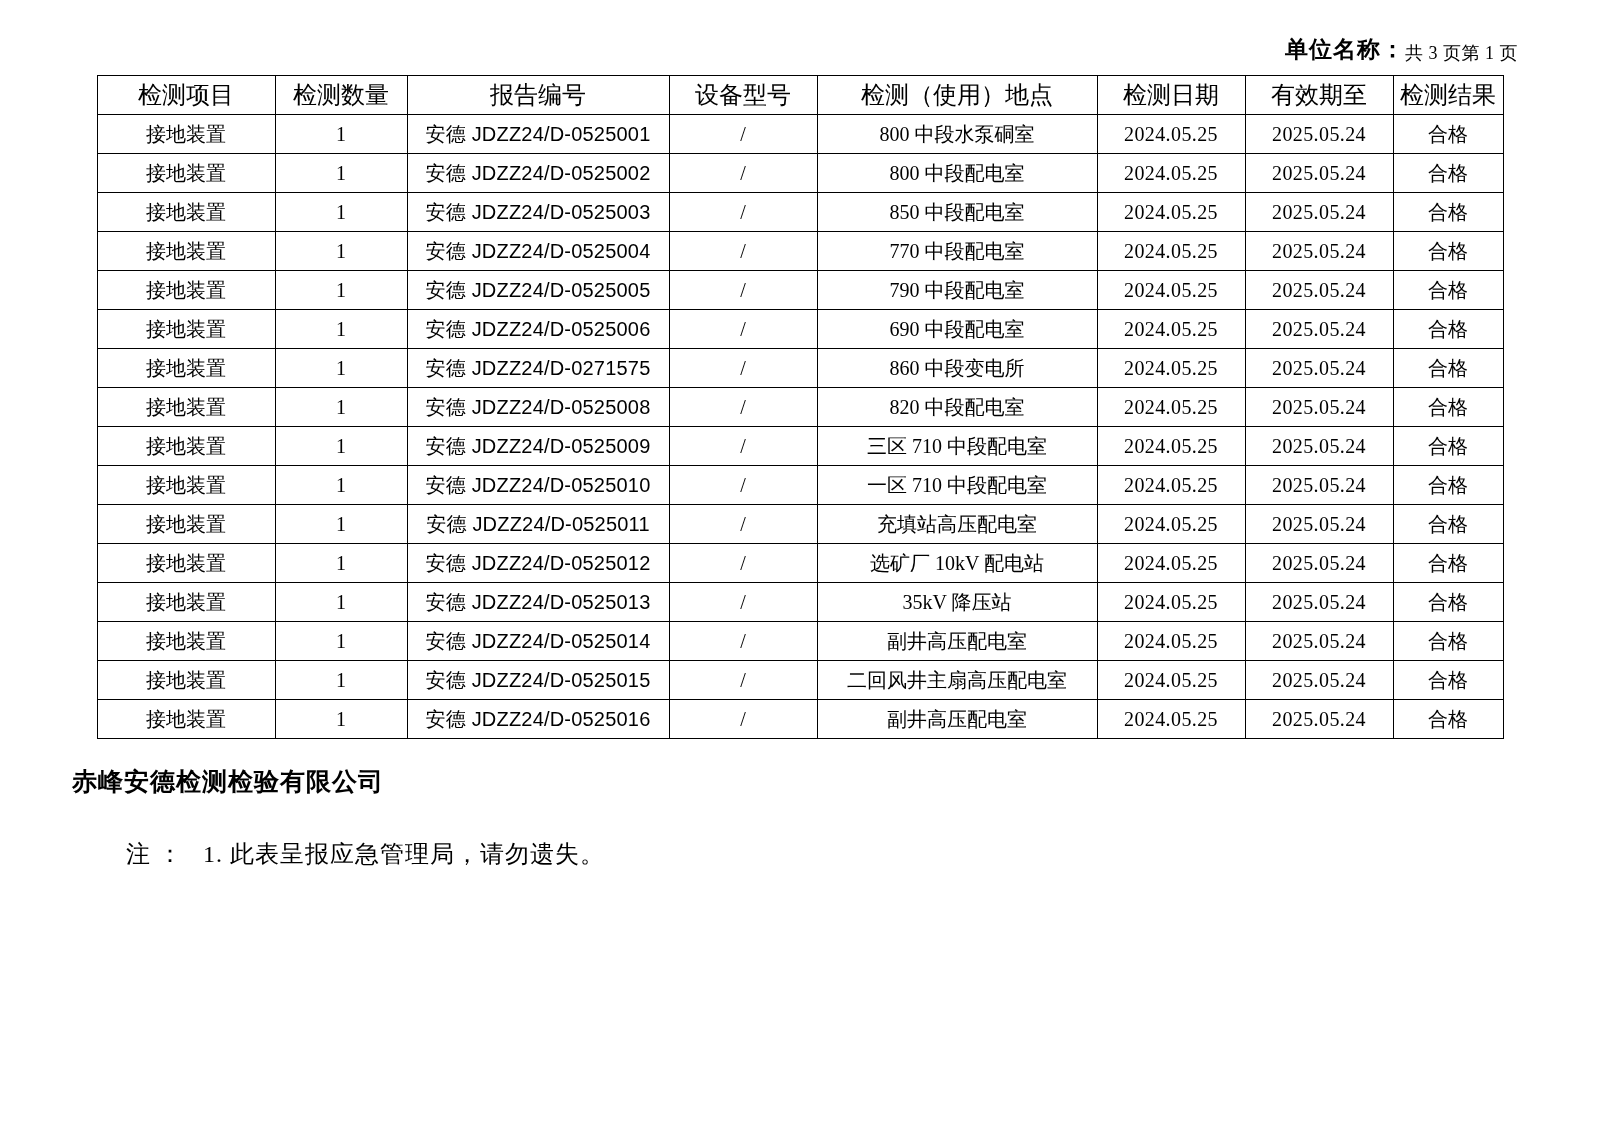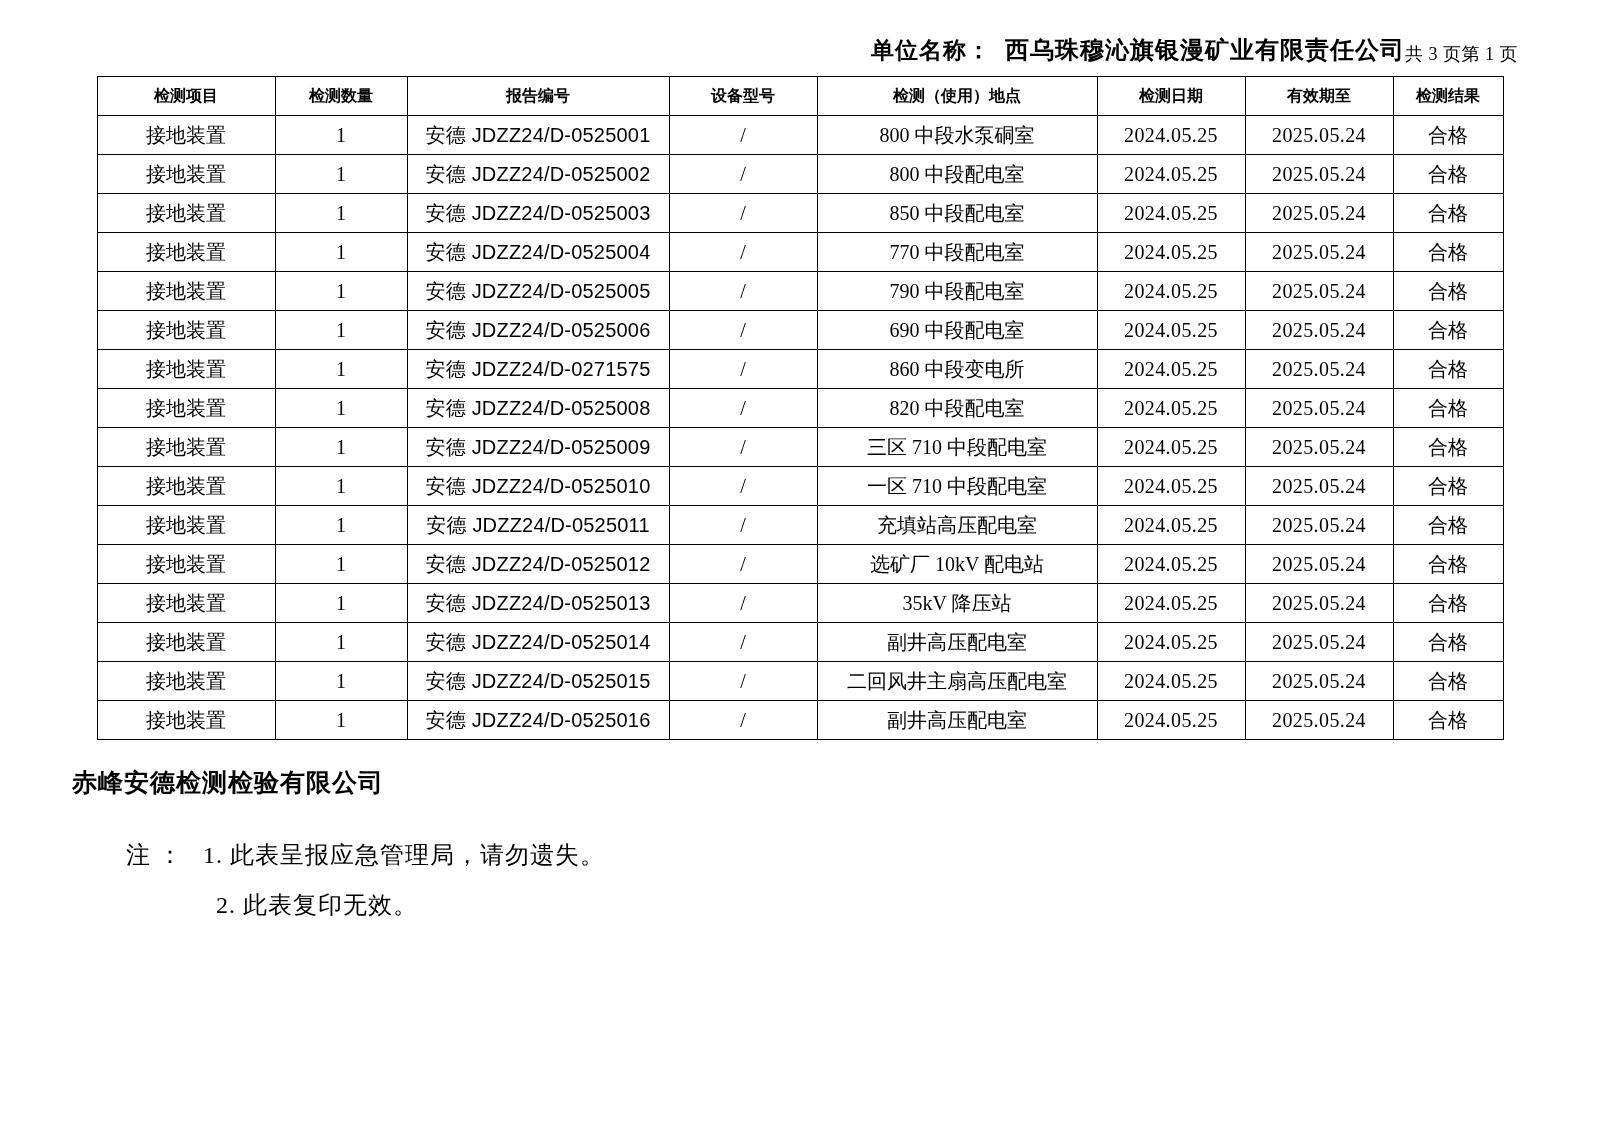--- a/index.html
+++ b/index.html
@@ -71,22 +71,22 @@
     text-align: center;
     vertical-align: middle;
     font-size: 20px;
     height: 38px;
     padding: 0 2px;
     line-height: 1.1;
     white-space: nowrap;
     overflow: hidden;
   }
   table.main-table th {
-    font-weight: bold;
-    font-size: 16px;
+    font-weight: normal;
+    font-size: 24px;
   }
   td.report-no {
     font-family: Liberation Sans, sans-serif;
     letter-spacing: 0.2px;
   }
   td.slash {
     font-size: 19px;
   }
   td.date-cell {
     font-size: 19px;
@@ -131,21 +131,20 @@
 </style>
 </head>
 <body>
 
 <div class="page">
 
 
   <div class="meta-row">
     <div class="unit-block">
       <span class="unit-label">单位名称：</span>
-      <span class="unit-value">西乌珠穆沁旗银漫矿业有限责任公司</span>
     </div>
     <div class="page-indicator">共 3 页第 1 页</div>
   </div>
 
   <table class="main-table">
     <colgroup>
       <col class="col-item">
       <col class="col-qty">
       <col class="col-report">
       <col class="col-model">
@@ -330,16 +329,15 @@
     </tbody>
   </table>
 
   <div class="company-sign">赤峰安德检测检验有限公司</div>
 
   <div class="notes">
     <div class="note-line1">
       <span class="note-label">注 ：</span>
       <span>1. 此表呈报应急管理局，请勿遗失。</span>
     </div>
-    <div class="note-line2">2. 此表复印无效。</div>
   </div>
 
 </div>
 
 </body></html>

